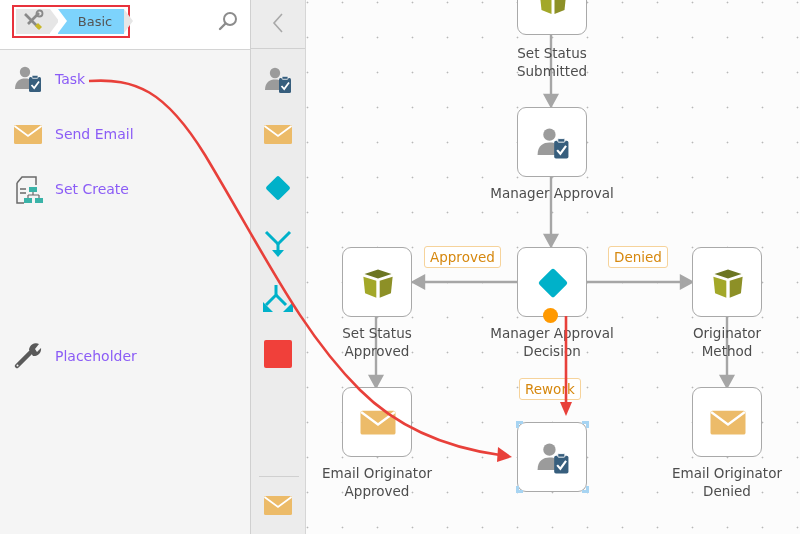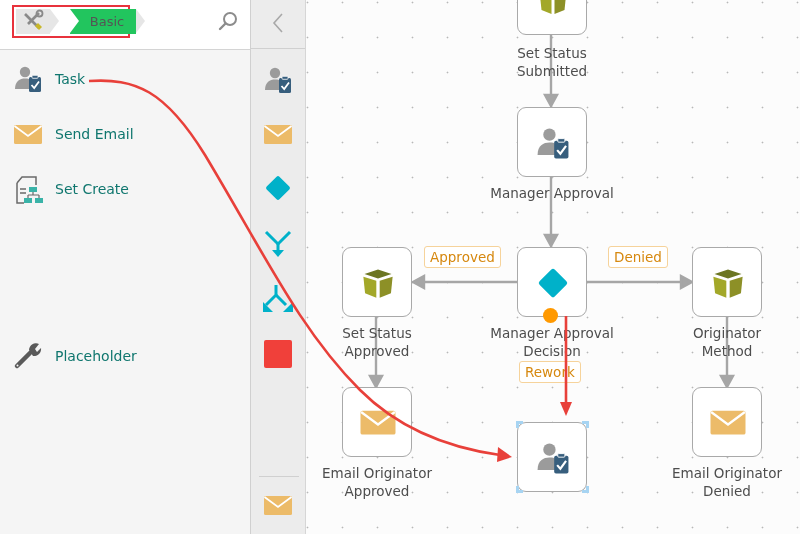--- a/index.html
+++ b/index.html
@@ -5,28 +5,28 @@
   * { box-sizing: border-box; margin: 0; padding: 0; }
   html, body { width: 800px; height: 534px; overflow: hidden; background: #fbfbfb; font-family: "DejaVu Sans", "Liberation Sans", sans-serif; }
   #app { position: relative; width: 800px; height: 534px; }
 
   
   #toolbox { position: absolute; left: 0; top: 0; width: 251px; height: 534px; background: #f5f5f5; border-right: 1px solid #d0d0d0; }
   #toolbox-header { position: absolute; left: 0; top: 0; width: 250px; height: 50px; background: #fff; border-bottom: 1px solid #d4d4d4; }
   #breadcrumb { position: absolute; left: 12px; top: 5px; width: 118px; height: 33px; border: 2px solid #e8323c; }
   .crumb-home { position: absolute; left: 2px; top: 2px; width: 34px; height: 25px; background: #e6e6e6; }
   .crumb-home:after { content: ""; position: absolute; right: -9px; top: 0; border-left: 9px solid #e6e6e6; border-top: 12.5px solid transparent; border-bottom: 12.5px solid transparent; }
-  .crumb-basic { position: absolute; left: 56px; top: 2px; width: 66px; height: 25px; background: #22c55e; font-size: 13px; color: #555; line-height: 25px; text-align: center; padding-left: 8px; }
+  .crumb-basic { position: absolute; left: 44px; top: 2px; width: 66px; height: 25px; background: #7dd3fc; font-size: 13px; color: #555; line-height: 25px; text-align: center; padding-left: 8px; }
   .crumb-basic:before { content: ""; position: absolute; left: 0; top: 0; border-left: 9px solid #fff; border-top: 12.5px solid transparent; border-bottom: 12.5px solid transparent; }
   .crumb-basic:after { content: ""; position: absolute; right: -9px; top: 0; border-left: 9px solid #e6e6e6; border-top: 12.5px solid transparent; border-bottom: 12.5px solid transparent; }
   #search-btn { position: absolute; left: 216px; top: 9px; width: 24px; height: 24px; cursor: pointer; }
 
   .tool-item { position: absolute; left: 0; width: 250px; height: 40px; display: flex; align-items: center; cursor: pointer; }
   .tool-item .ic { position: absolute; left: 12px; width: 32px; height: 32px; }
-  .tool-item .lbl { position: absolute; left: 55px; font-size: 14px; color: #0f766e; }
+  .tool-item .lbl { position: absolute; left: 55px; font-size: 14px; color: #8b5cf6; }
 
   
   #strip { position: absolute; left: 251px; top: 0; width: 55px; height: 534px; background: #ececec; border-right: 1px solid #d6d6d6; }
   #collapse-btn { position: absolute; left: 0; top: 0; width: 54px; height: 49px; border-bottom: 1px solid #d0d0d0; cursor: pointer; }
   .strip-item { position: absolute; left: 11px; width: 32px; height: 32px; cursor: pointer; }
   #strip-divider { position: absolute; left: 8px; top: 476px; width: 40px; height: 1px; background: #d0d0d0; }
 
   
   #canvas { position: absolute; left: 306px; top: 0; width: 494px; height: 534px; background-color: #fcfcfc;
     background-image: radial-gradient(circle, #b8b8b8 0.8px, transparent 1.1px);
@@ -251,21 +251,21 @@
           <use href="#sym-task" x="16" y="16" width="38" height="38"></use>
         </svg>
     </div>
     <div class="sel-corner" style="left:210px;top:421px;border-width:3px 0 0 3px"></div>
     <div class="sel-corner" style="left:276px;top:421px;border-width:3px 3px 0 0"></div>
     <div class="sel-corner" style="left:210px;top:486px;border-width:0 0 3px 3px"></div>
     <div class="sel-corner" style="left:276px;top:486px;border-width:0 3px 3px 0"></div>
 
     <div class="conn-label" style="left:118px;top:246px">Approved</div>
     <div class="conn-label" style="left:302px;top:246px">Denied</div>
-    <div class="conn-label" style="left:213px;top:361px">Rework</div>
+    <div class="conn-label" style="left:213px;top:378px">Rework</div>
   </div>
 
   <svg id="overlay" width="800" height="534">
     <g fill="none" stroke="#e8403a" stroke-width="2.6">
       <path d="M89 81 C 135 78, 165 90, 205 155 C 265 255, 300 330, 360 390 C 400 430, 450 448, 500 455"></path>
       <path d="M566 316 L566 404"></path>
     </g>
     <path d="M498 447 L512 457 L497 462 Z" fill="#e8403a"></path>
     <path d="M560 402 L572 402 L566 416 Z" fill="#e8403a"></path>
   </svg>

